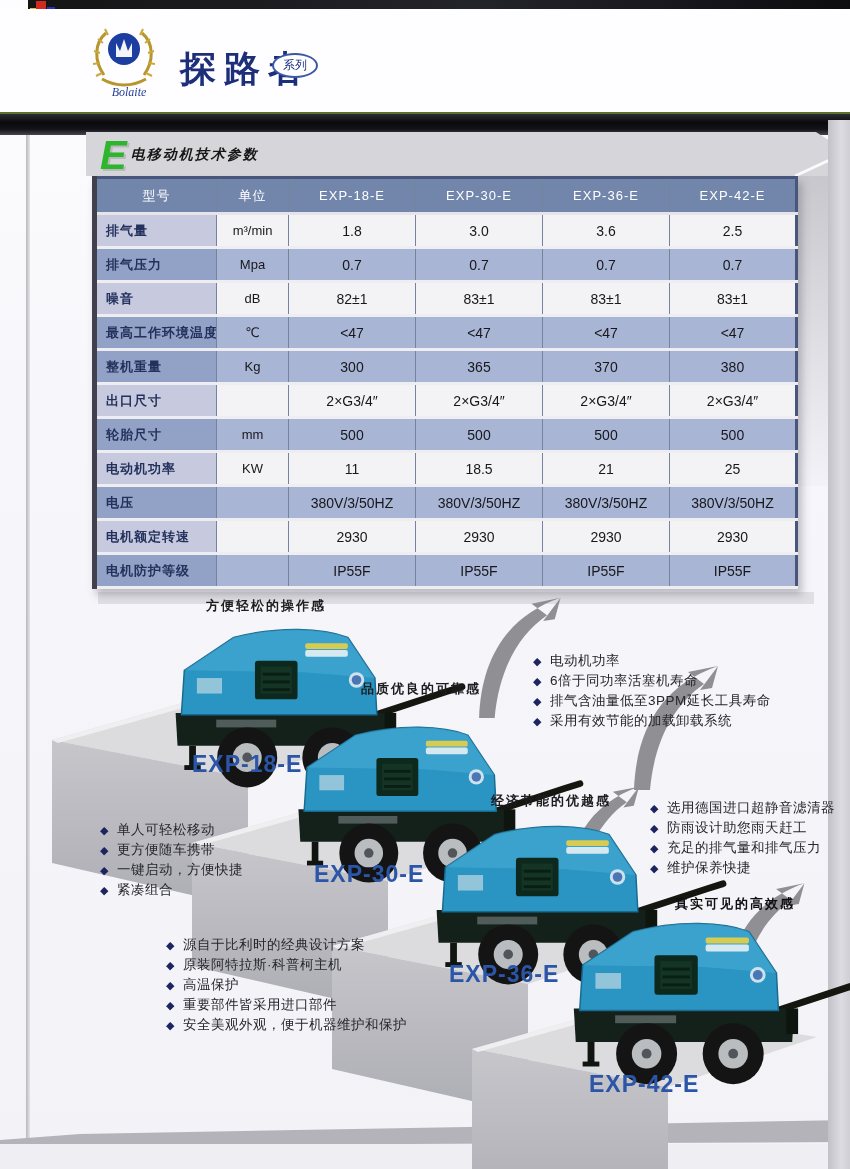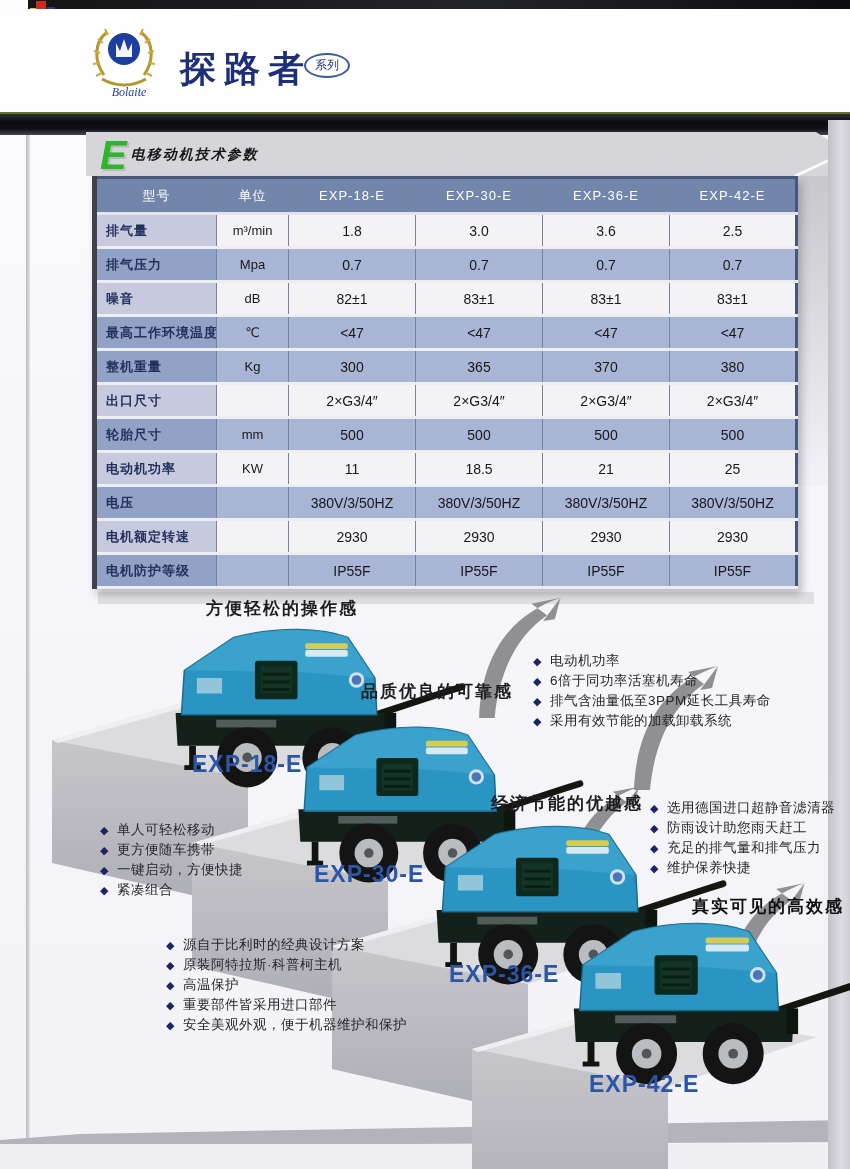--- a/index.html
+++ b/index.html
@@ -15,21 +15,21 @@
   .mark.yellow{left:30px;top:8px;width:6px;height:6px;background:#d8c62c;}
   .scan-left{position:absolute;left:26px;top:9px;width:4px;height:1130px;background:linear-gradient(90deg,#b9b7bd,#e7e5ea);}
   .scan-right{position:absolute;right:0;top:120px;width:22px;height:1049px;background:linear-gradient(90deg,#c2c1c7,#dddce2 60%,#cfced4);}
   .scan-bottom{position:absolute;left:0;top:1120px;width:850px;height:49px;}
 
   
   .hdr{position:absolute;left:0;top:9px;width:850px;height:103px;background:#fefdff;}
   .logo{position:absolute;left:88px;top:14px;width:72px;height:84px;}
   .brand{position:absolute;left:84px;top:76px;width:90px;text-align:center;font-family:"Liberation Serif","DejaVu Serif",serif;font-style:italic;font-size:12px;color:#233f93;}
   .ptitle{position:absolute;left:180px;top:36px;font-size:36px;font-weight:700;letter-spacing:8px;color:#1e2f7a;}
-  .badge{position:absolute;left:304px;top:44px;border:2px solid #3a57a8;border-radius:50%;padding:2px 9px;font-size:12px;color:#1e2f7a;background:#fff;}
+  .badge{position:absolute;left:272px;top:44px;border:2px solid #3a57a8;border-radius:50%;padding:2px 9px;font-size:12px;color:#1e2f7a;background:#fff;}
   .blackband{position:absolute;left:0;top:112px;width:850px;height:21px;background:linear-gradient(180deg,#2c2c34 0%,#0a0a0e 40%,#121218 72%,#46464e 100%);border-top:2px solid #5e6f2e;}
 
   
   .slabsvg{position:absolute;left:0;top:0;}
   .sect{position:absolute;left:100px;top:136px;height:38px;display:flex;align-items:center;z-index:3;}
   .sect .e{font-size:40px;font-weight:800;font-style:italic;color:#2db52d;line-height:36px;text-shadow:2px 2px 0 #b9b9bd;}
   .sect .t{font-size:14px;font-weight:700;font-style:italic;color:#161616;margin-left:4px;letter-spacing:2px;}
 
   
   .spec{position:absolute;left:92px;top:176px;width:702px;border-collapse:collapse;table-layout:fixed;z-index:2;
@@ -39,25 +39,25 @@
   .spec td{height:29px;text-align:center;font-size:14px;color:#17171c;}
   .spec td.label{text-align:left;padding-left:9px;font-size:13px;font-weight:700;color:#23315c;letter-spacing:1px;}
   .spec td.unit{font-size:13px;}
   .spec tr.odd td{background:#f3f3f6;}
   .spec tr.odd td.label{background:#c7cadf;}
   .spec tr.even td{background:#a9b5d5;}
   .spec tr.even td.label{background:#92a1c6;}
 
   
   .gfx{position:absolute;left:0;top:0;z-index:1;}
-  .caption{position:absolute;font-size:17px;font-weight:700;color:#1d1d20;letter-spacing:2px;z-index:4;}
+  .caption{position:absolute;font-size:13px;font-weight:700;color:#1d1d20;letter-spacing:2px;z-index:4;}
   .cap1{left:206px;top:597px;}
   .cap2{left:361px;top:680px;}
   .cap3{left:491px;top:792px;}
-  .cap4{left:692px;top:895px;color:#101013;}
+  .cap4{left:675px;top:895px;color:#101013;}
   .mlabel{position:absolute;font-size:23px;font-weight:800;color:#2b55a7;letter-spacing:1px;z-index:4;}
   .ml1{left:192px;top:751px;}
   .ml2{left:314px;top:861px;}
   .ml3{left:449px;top:961px;}
   .ml4{left:589px;top:1071px;}
   ul.feat{position:absolute;margin:0;padding:0;list-style:none;z-index:4;}
   ul.feat li{display:flex;align-items:flex-start;margin-bottom:6px;font-size:13.5px;color:#26262c;letter-spacing:.5px;line-height:14px;}
   ul.feat .dia{color:#1d2560;font-size:11px;margin-right:8px;line-height:14px;}
   .fl1{left:533px;top:654px;width:300px;}
   .fl2{left:100px;top:823px;width:260px;}

